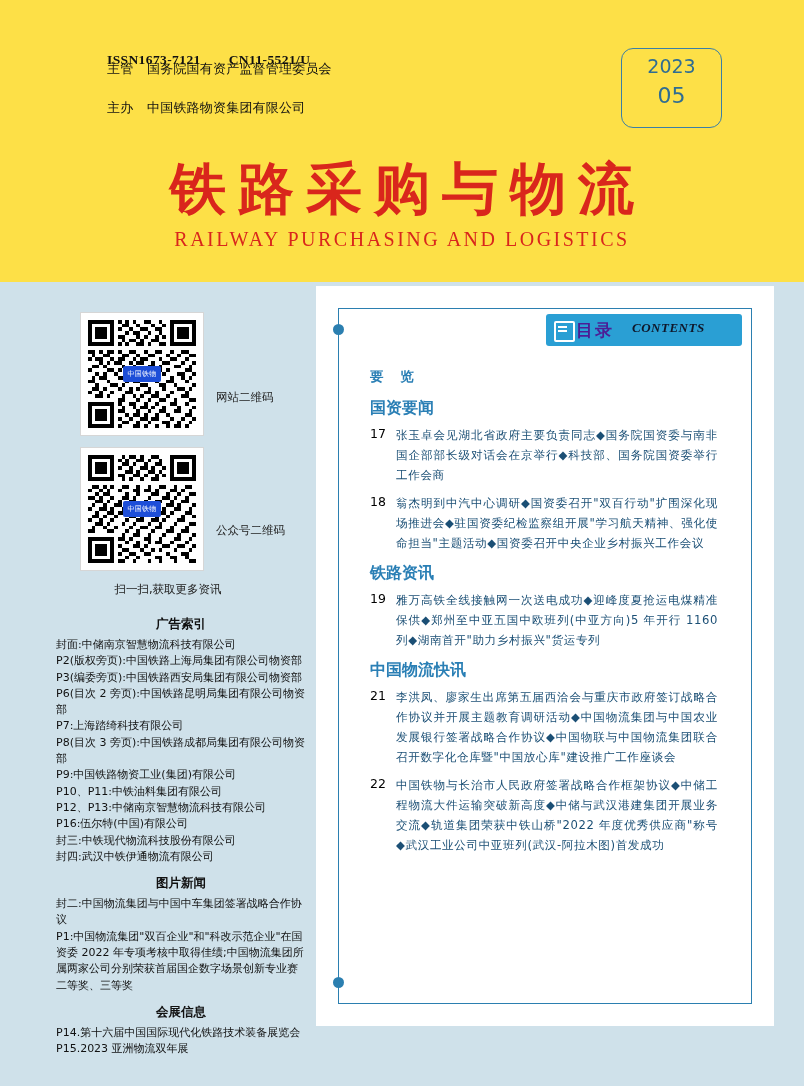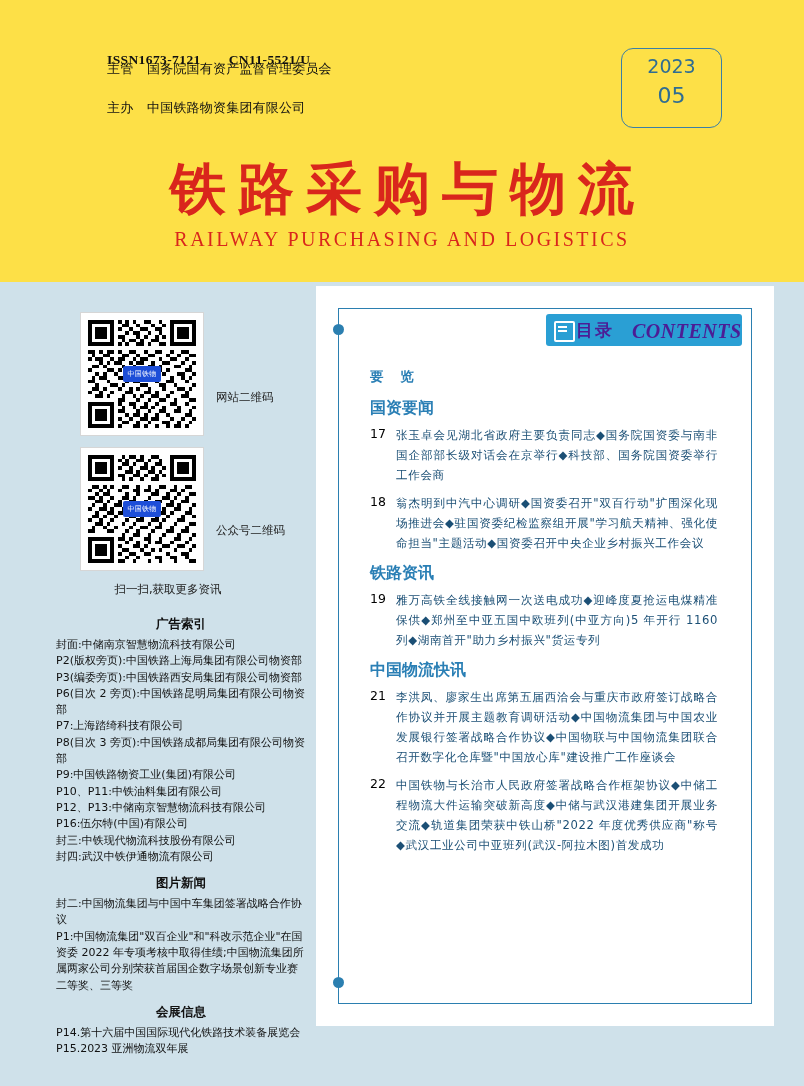--- a/index.html
+++ b/index.html
@@ -56,21 +56,21 @@
   .rp-line-top{position:absolute;left:22px;top:22px;width:414px;height:1px;background:#2b7fb0;}
   .rp-line-bot{position:absolute;left:22px;bottom:22px;width:414px;height:1px;background:#2b7fb0;}
   .dot{position:absolute;width:11px;height:11px;border-radius:50%;background:#2b7fb0;}
   .dot-tl{left:17px;top:38px;}
   .dot-bl{left:17px;bottom:38px;}
 
   .contents-banner{position:absolute;left:230px;top:28px;width:196px;height:32px;background:#2a9fd4;border-radius:3px;}
   .cb-icon{position:absolute;left:8px;top:7px;width:17px;height:17px;border:2px solid #fff;border-radius:2px;}
   .cb-icon:before{content:"";position:absolute;left:2px;top:3px;width:9px;height:2px;background:#fff;box-shadow:0 4px 0 #fff;}
   .cb-cn{position:absolute;left:30px;top:5px;font-size:17px;font-weight:bold;color:#4c1d95;font-family:"DejaVu Sans",sans-serif;letter-spacing:2px;}
-  .cb-en{position:absolute;left:86px;top:6px;font-size:20px;font-style:italic;font-weight:bold;color:#4c1d95;font-family:"Liberation Serif",serif;letter-spacing:.5px;}
+  .cb-en{position:absolute;left:86px;top:6px;font-size:13px;font-style:italic;font-weight:bold;color:#0f172a;font-family:"Liberation Serif",serif;letter-spacing:.5px;}
 
   .toc{position:absolute;left:54px;top:82px;width:348px;}
   .toc-title{font-size:13.5px;font-weight:bold;color:#2a7fb5;font-family:"DejaVu Sans",sans-serif;letter-spacing:6px;margin-bottom:12px;}
   .toc-cat{font-size:16px;font-weight:bold;color:#2a7fb5;font-family:"DejaVu Sans",sans-serif;margin:10px 0 6px;}
   .toc-entry{display:flex;margin-bottom:8px;}
   .toc-page{width:26px;flex:0 0 26px;font-size:12.5px;color:#000000;font-family:"DejaVu Sans",sans-serif;padding-top:1px;}
   .toc-text{flex:1;font-size:11.6px;line-height:20px;color:#1b4f75;font-family:"DejaVu Sans",sans-serif;text-align:justify;letter-spacing:.6px;}
 </style>
 </head>
 <body>

